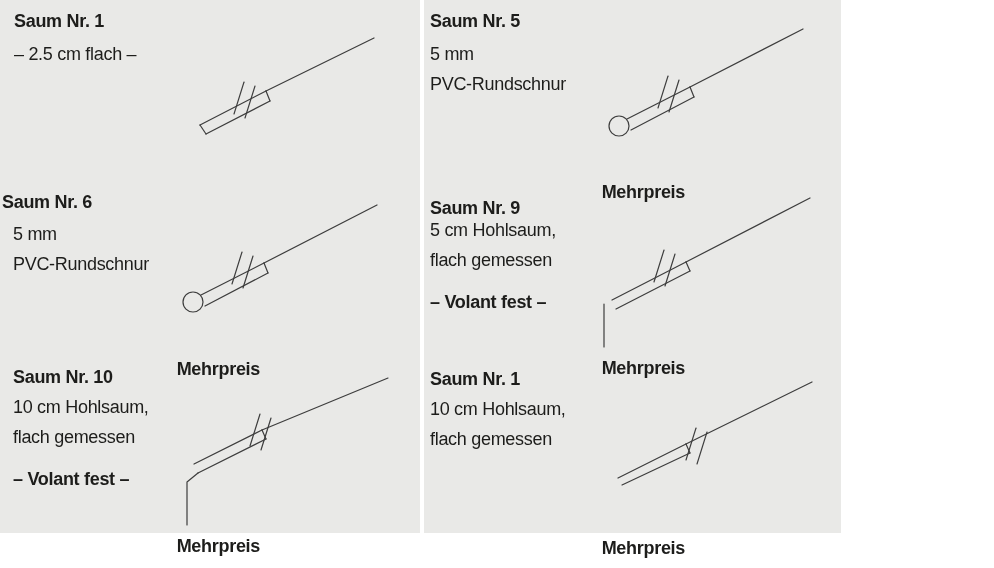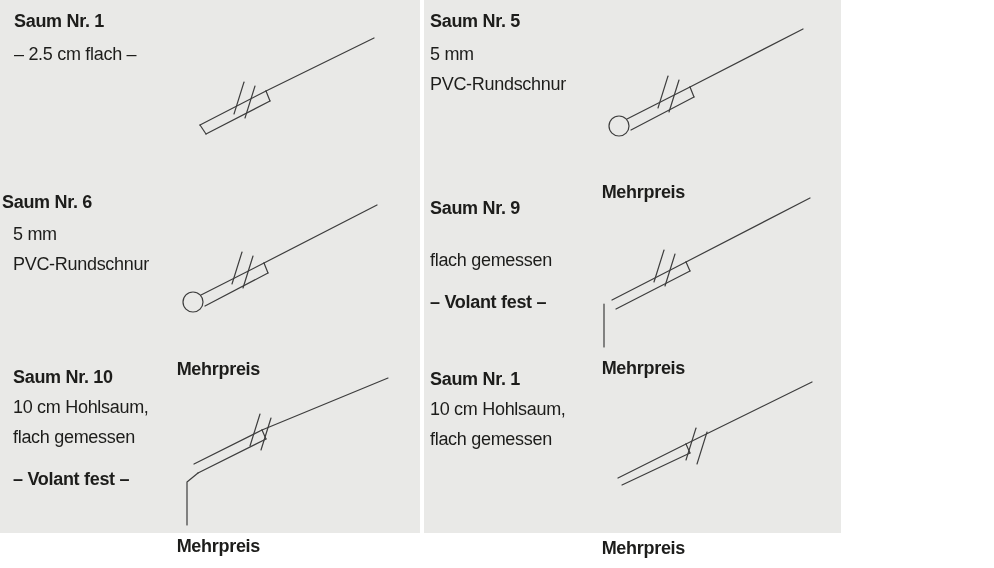--- a/index.html
+++ b/index.html
@@ -107,20 +107,21 @@
     <circle cx="21" cy="106" r="10"></circle>
     <path d="M29,99 L92,67"></path>
     <path d="M33,110 L96,77"></path>
     <path d="M92,67 L96,77"></path>
     <path d="M92,67 L205,9"></path>
     <path d="M70,56 L60,88"></path>
     <path d="M81,60 L71,92"></path>
   </svg>
 
   <div class="title" style="left:430px; top:198px">Saum Nr. 9</div>
+  <div class="desc" style="left:430px; top:220px">5 cm Hohlsaum,</div>
   <div class="desc" style="left:430px; top:250px">flach gemessen</div>
   <div class="note" style="left:430px; top:292px">– Volant fest –</div>
   <div class="price" style="right:167px; top:322px">Mehrpreis</div>
   <svg class="diagram" style="left:596px; top:190px" width="218" height="160" viewBox="0 0 218 160">
     <path d="M214,8 L90,72"></path>
     <path d="M90,72 L16,110"></path>
     <path d="M94,81 L20,119"></path>
     <path d="M90,72 L94,81"></path>
     <path d="M8,114 L8,157"></path>
     <path d="M68,60 L58,92"></path>

